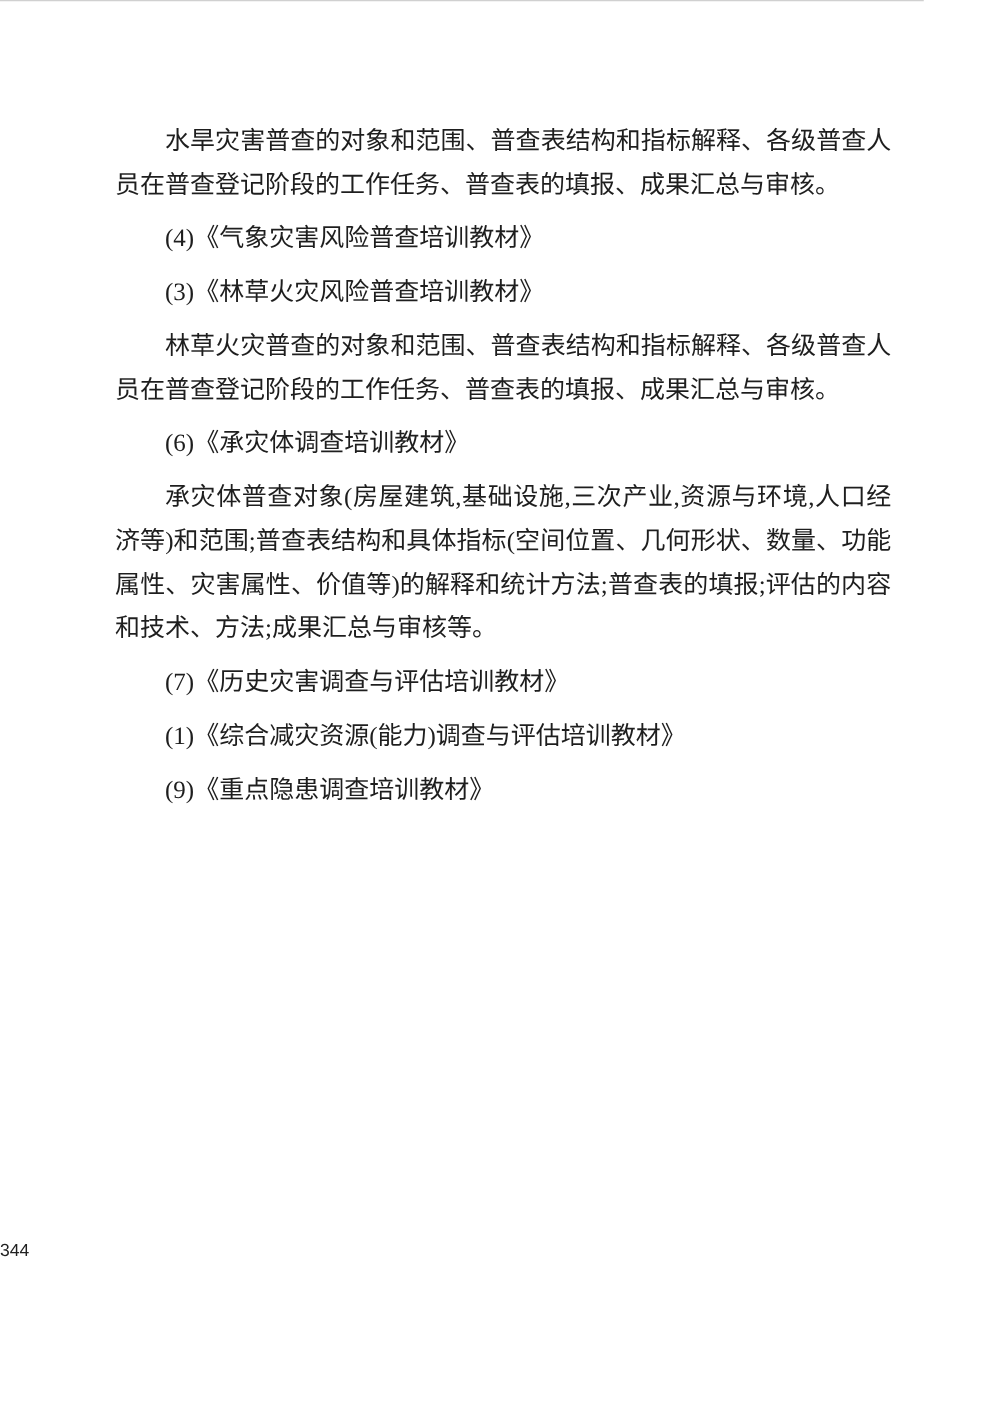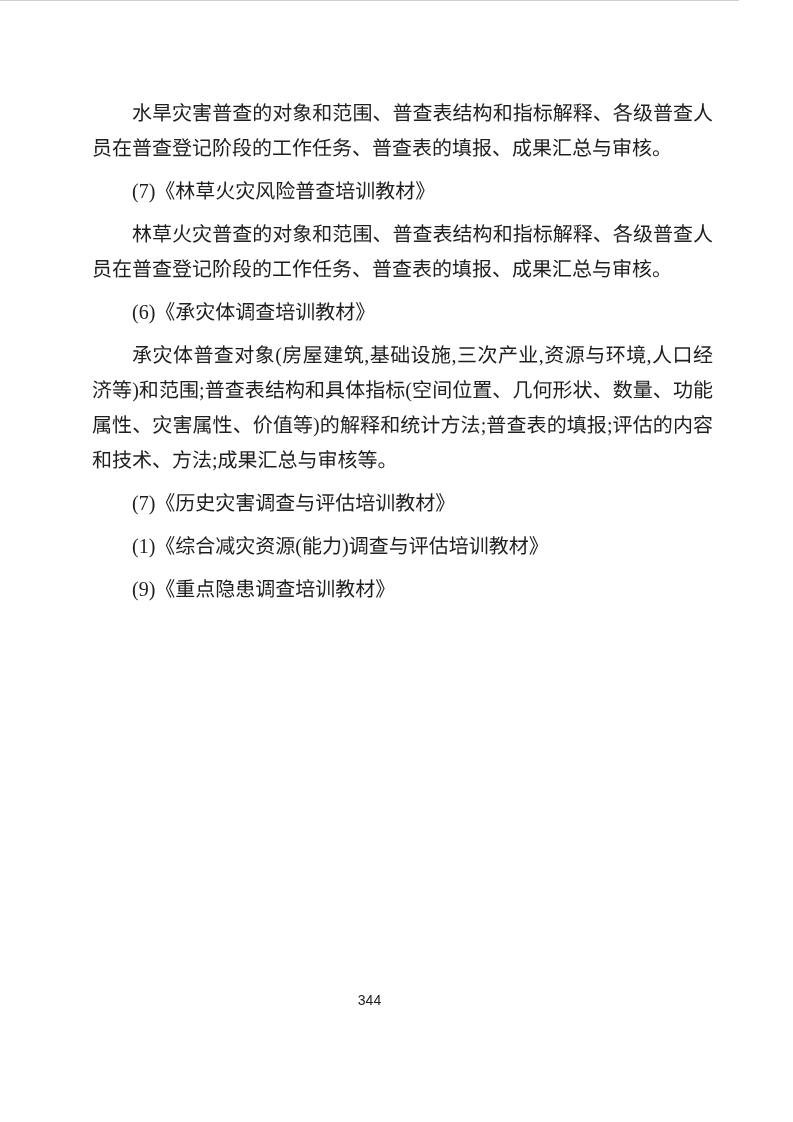--- a/index.html
+++ b/index.html
@@ -39,34 +39,35 @@
     letter-spacing: 0;
   }
   .para.heading {
     text-align: left;
   }
   .page-footer {
     position: absolute;
     top: 991px;
     left: 0;
     width: 100%;
-    text-align: center;
+    text-align: left;
     font-family: "Liberation Sans", "DejaVu Sans", sans-serif;
     font-size: 14px;
     line-height: 16px;
     color: #212121;
   }
 </style>
 </head>
 <body>
 
 <div class="page">
   <div class="content">
     <p class="para">水旱灾害普查的对象和范围、普查表结构和指标解释、各级普查人员在普查登记阶段的工作任务、普查表的填报、成果汇总与审核。</p>
-    <p class="para heading">(7)《林草火灾风险普查培训教材》</p>
+    <p class="para heading">(4)《气象灾害风险普查培训教材》</p>
+    <p class="para heading">(3)《林草火灾风险普查培训教材》</p>
     <p class="para">林草火灾普查的对象和范围、普查表结构和指标解释、各级普查人员在普查登记阶段的工作任务、普查表的填报、成果汇总与审核。</p>
     <p class="para heading">(6)《承灾体调查培训教材》</p>
     <p class="para">承灾体普查对象(房屋建筑,基础设施,三次产业,资源与环境,人口经济等)和范围;普查表结构和具体指标(空间位置、几何形状、数量、功能属性、灾害属性、价值等)的解释和统计方法;普查表的填报;评估的内容和技术、方法;成果汇总与审核等。</p>
     <p class="para heading">(7)《历史灾害调查与评估培训教材》</p>
     <p class="para heading">(1)《综合减灾资源(能力)调查与评估培训教材》</p>
     <p class="para heading">(9)《重点隐患调查培训教材》</p>
   </div>
 
   <div class="page-footer">344</div>
 </div>

